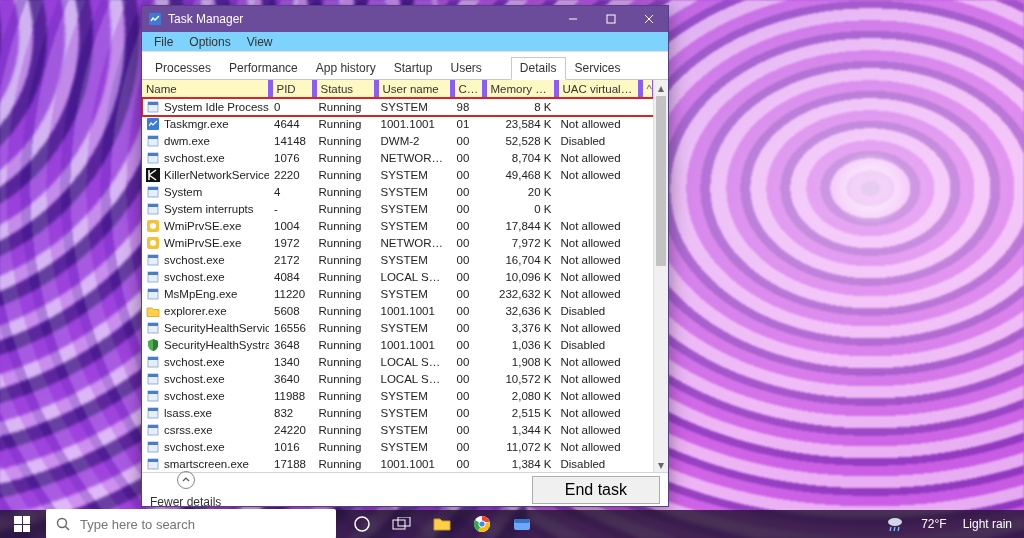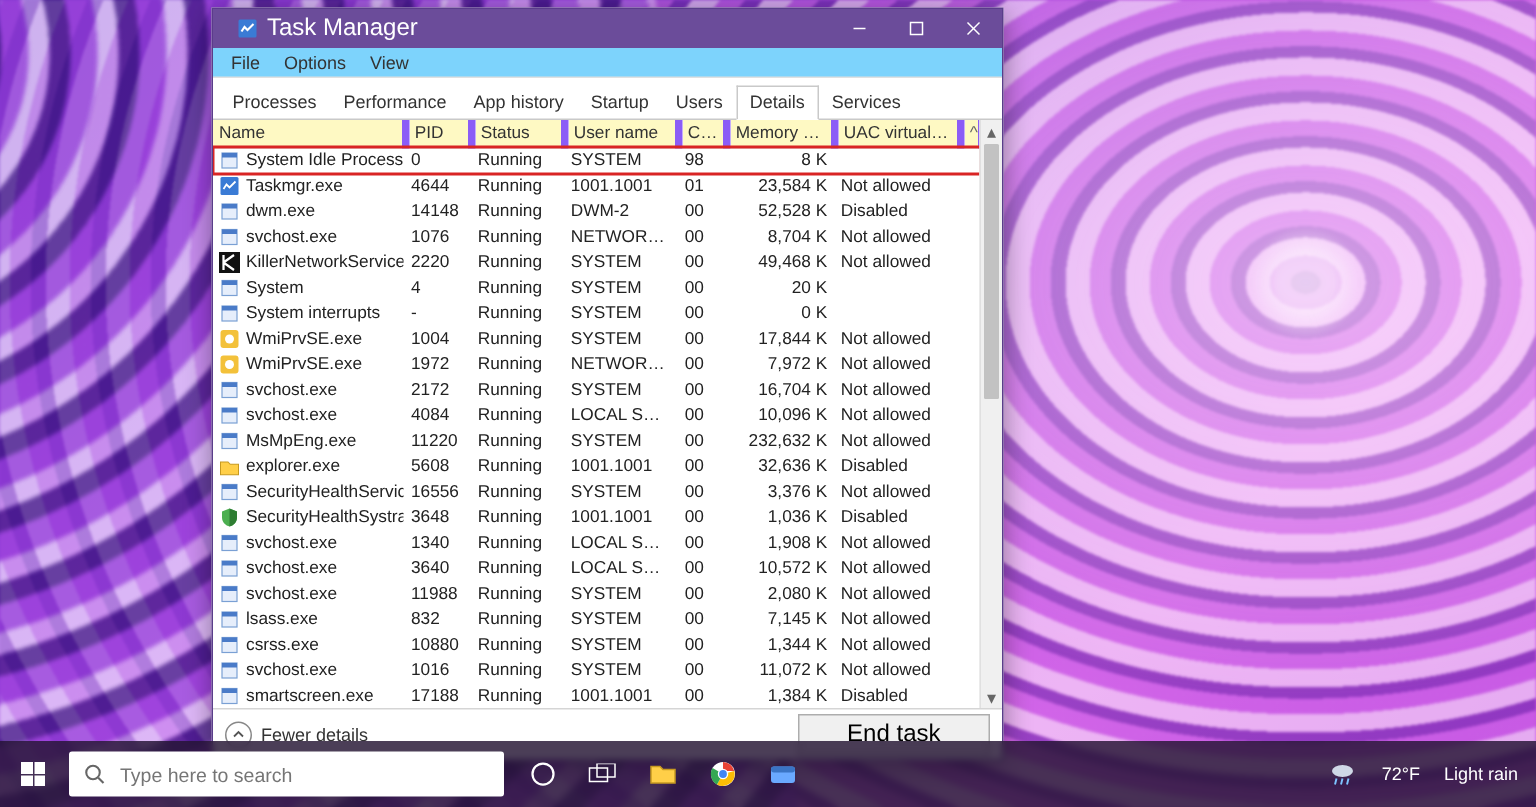--- a/index.html
+++ b/index.html
@@ -42,22 +42,22 @@
     border: 1px solid #5a3d8a;
     box-shadow: 0 4px 18px rgba(0,0,0,0.4);
     display: flex; flex-direction: column;
     color: #222;
   }
   .titlebar {
     height: 26px;
     background: #6b4c9a;
     color: #fff;
     display: flex; align-items: center;
-    padding-left: 16px;
-    font-size: 16px;
+    padding-left: 6px;
+    font-size: 12px;
   }
   .titlebar .app-icon {
     width: 14px; height: 14px; margin-right: 6px;
     display:inline-flex; align-items:center; justify-content:center;
   }
   .titlebar .title-text { flex: 1; }
   .winbtns { display: flex; height: 100%; }
   .winbtn {
     width: 38px; height: 100%;
     display:flex; align-items:center; justify-content:center;
@@ -84,20 +84,21 @@
   .tab {
     padding: 3px 8px 4px;
     color:#333; cursor:pointer;
     border:1px solid transparent; border-bottom:none;
     position:relative; top:1px;
   }
   .tab.active {
     background:#fff;
     border-color:#c9c9c9;
     border-bottom:1px solid #fff;
+    margin-left:20px;
   }
 
   .list-area {
     flex:1; overflow:hidden;
     display:flex;
   }
   .list-scroll {
     flex:1; overflow:hidden;
   }
   table.proc {
@@ -138,29 +139,29 @@
   }
   .sb-arrow { height:15px; display:flex; align-items:center; justify-content:center; color:#666; }
   .sb-thumb { position:absolute; left:2px; right:2px; top:16px; height:170px; background:#c2c2c2; border-radius:1px; }
 
   .bottombar {
     height:34px; border-top:1px solid #d5d5d5;
     display:flex; align-items:center; justify-content:space-between;
     padding:0 8px;
     background:#fff;
   }
-  .fewer { display:flex; align-items:center; gap:6px; color:#333; cursor:pointer; font-size:12px;}
+  .fewer { display:flex; align-items:center; gap:6px; color:#333; cursor:pointer; font-size:12px;flex-direction:column;}
   .fewer .circ { width:18px; height:18px; border:1px solid #888; border-radius:50%; display:flex; align-items:center; justify-content:center; }
   .endtask {
     padding:4px 32px; border:1px solid #adadad; background:#f0f0f0; font-size:16px; cursor:pointer;
   }
 
   
   .taskbar {
-    position:absolute; left:0; right:0; bottom:0; height:44px;
+    position:absolute; left:0; right:0; bottom:0; height:28px;
     background: rgba(35,20,50,0.82);
     backdrop-filter: blur(2px);
     display:flex; align-items:center;
     color:#fff;
   }
   .start-btn {
     width:44px; height:36px; display:flex; align-items:center; justify-content:center;
     cursor:pointer;
   }
   .win-logo { width:16px; height:16px; display:grid; grid-template-columns:1fr 1fr; grid-template-rows:1fr 1fr; gap:1px; }
@@ -568,34 +569,34 @@
                     <rect x="2" y="2" width="10" height="10" fill="#e6eefb" stroke="#7aa0d4" stroke-width="0.8"></rect>
                     <rect x="2" y="2" width="10" height="3" fill="#4a7bc8"></rect>
                   </svg>
                 </span>
                 <span>lsass.exe</span>
               </td>
               <td>832</td>
               <td>Running</td>
               <td>SYSTEM</td>
               <td>00</td>
-              <td class="col-mem">7,145 K</td>
+              <td class="col-mem">2,515 K</td>
               <td colspan="2">Not allowed</td>
             </tr>
             <tr>
               <td class="col-name">
                 <span class="row-icon">
                   <svg width="14" height="14">
                     <rect x="2" y="2" width="10" height="10" fill="#e6eefb" stroke="#7aa0d4" stroke-width="0.8"></rect>
                     <rect x="2" y="2" width="10" height="3" fill="#4a7bc8"></rect>
                   </svg>
                 </span>
                 <span>csrss.exe</span>
               </td>
-              <td>10880</td>
+              <td>24220</td>
               <td>Running</td>
               <td>SYSTEM</td>
               <td>00</td>
               <td class="col-mem">1,344 K</td>
               <td colspan="2">Not allowed</td>
             </tr>
             <tr>
               <td class="col-name">
                 <span class="row-icon">
                   <svg width="14" height="14">

